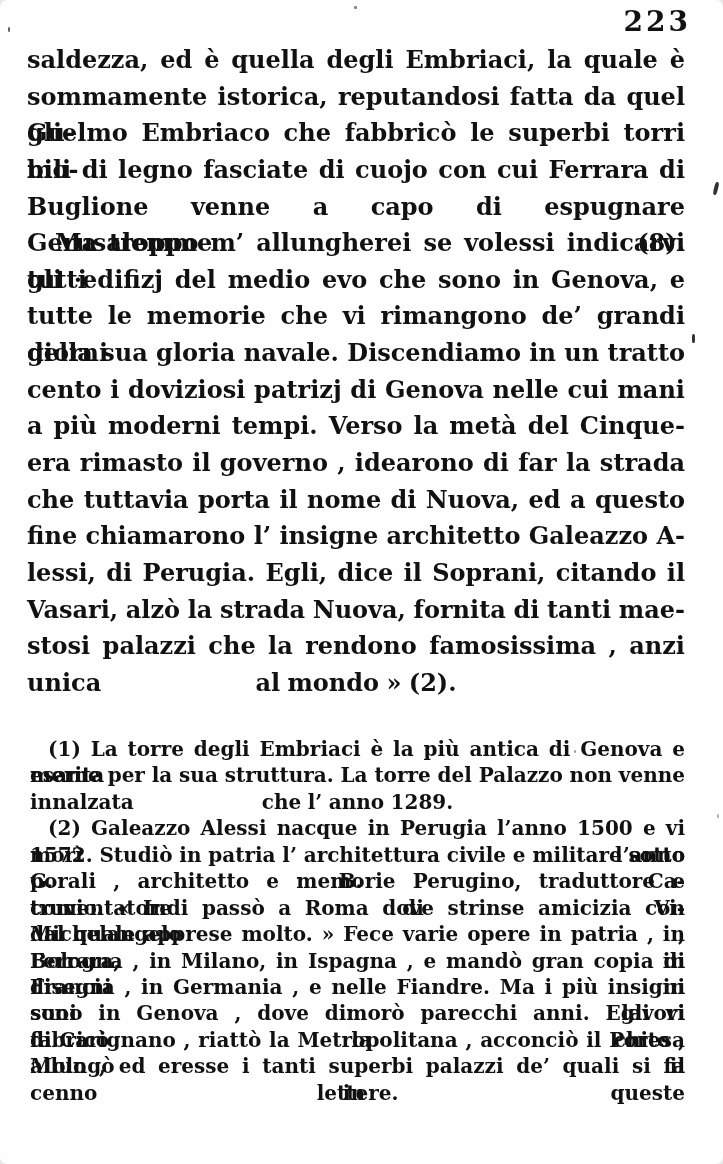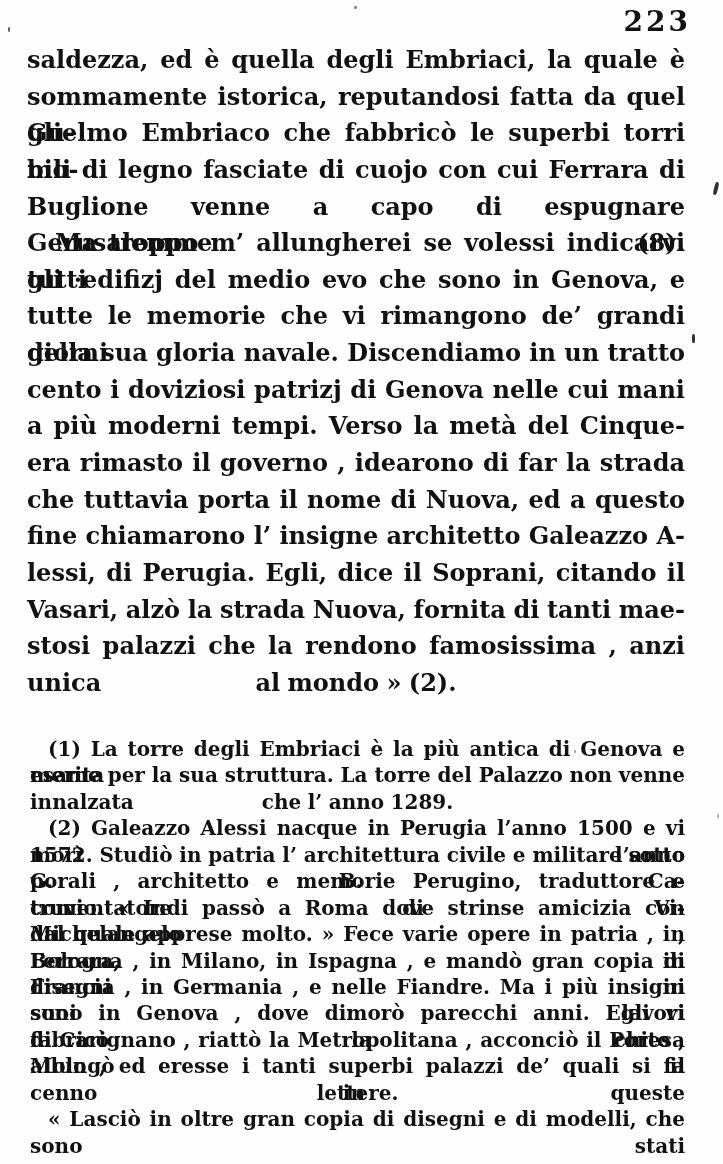--- a/index.html
+++ b/index.html
@@ -5,20 +5,21 @@
   html, body { margin: 0; padding: 0; background: #e8e8e8; }
   .page {
     position: relative;
     width: 723px;
     height: 1164px;
     background: #fefefe;
     font-family: "DejaVu Serif", "Liberation Serif", serif;
     color: #111;
     overflow: hidden;
     margin: 0 auto;
+    border-radius: 7px;
   }
   .page-number {
     position: absolute;
     top: 5px;
     right: 32px;
     font-size: 28px;
     font-weight: 700;
     letter-spacing: 3px;
   }
   .main-text {
@@ -98,21 +99,20 @@
       <div class="tline just">1572. Studiò in patria l’ architettura civile e militare sotto G. B. Ca-</div>
       <div class="tline just">porali , architetto e memorie Perugino, traduttore e comentatore di Vi-</div>
       <div class="tline just">truvio. « Indi passò a Roma dove strinse amicizia con Michelangelo ,</div>
       <div class="tline just">dal quale apprese molto. » Fece varie opere in patria , in Ferrara, in</div>
       <div class="tline just">Bologna , in Milano, in Ispagna , e mandò gran copia di disegni in</div>
       <div class="tline just">Francia , in Germania , e nelle Fiandre. Ma i più insigni suoi lavori</div>
       <div class="tline just">sono in Genova , dove dimorò parecchi anni. Egli vi fabricò la chiesa</div>
       <div class="tline just">di Carignano , riattò la Metropolitana , acconciò il Porto , allungò il</div>
       <div class="tline just">Molo , ed eresse i tanti superbi palazzi de’ quali si fa cenno in queste</div>
       <div class="tline plain">lettere.</div>
-      <div class="tline just indent">« Lasciò in oltre gran copia di disegni e di modelli, che sono stati</div>
     </div>
 
   <div>
       <div class="speck" style="left: 714px; top: 182px; width: 4px; height: 13px; opacity: 0.9; transform: rotate(14deg);"></div>
       <div class="speck" style="left: 692px; top: 334px; width: 3px; height: 9px; opacity: 0.9; transform: rotate(0deg);"></div>
       <div class="speck" style="left: 8px; top: 27px; width: 2px; height: 5px; opacity: 0.7; transform: rotate(0deg);"></div>
       <div class="speck" style="left: 354px; top: 6px; width: 3px; height: 3px; opacity: 0.55; transform: rotate(0deg);"></div>
       <div class="speck" style="left: 717px; top: 814px; width: 2px; height: 4px; opacity: 0.35; transform: rotate(0deg);"></div>
       <div class="speck" style="left: 574px; top: 750px; width: 2px; height: 3px; opacity: 0.4; transform: rotate(0deg);"></div>
     </div>

